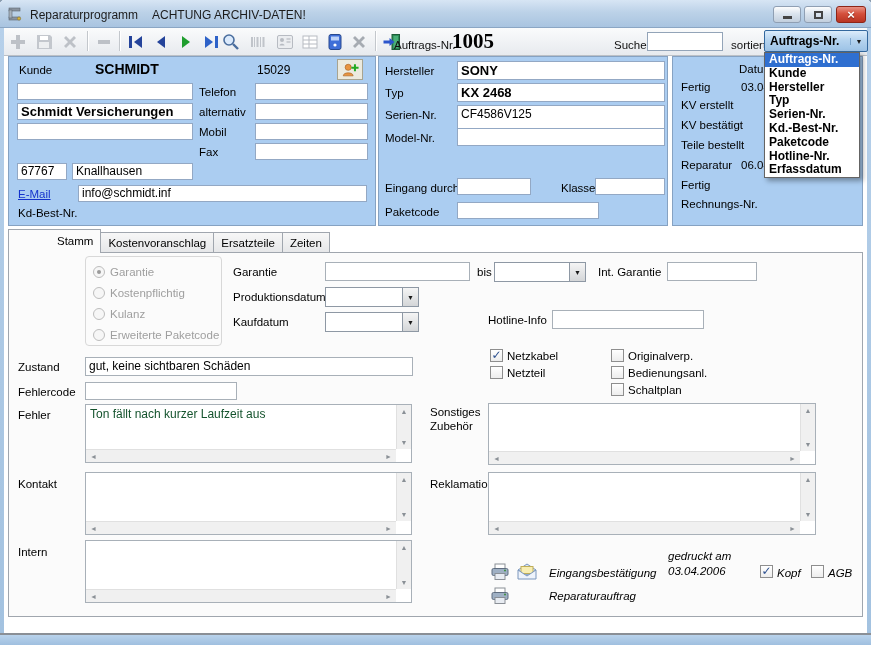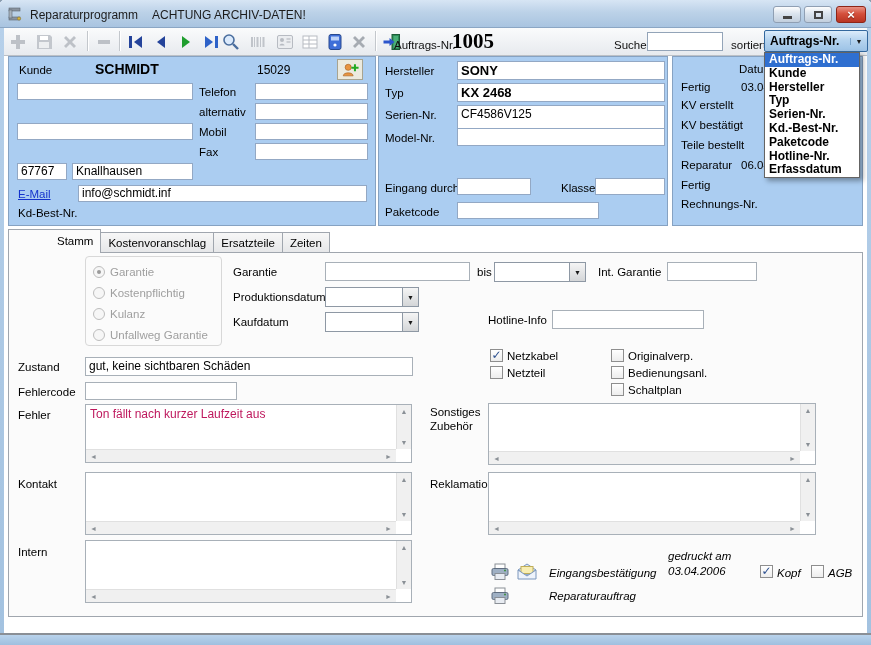--- a/index.html
+++ b/index.html
@@ -61,21 +61,21 @@
   .radio.sel::after{content:"";position:absolute;left:3px;top:3px;width:4px;height:4px;border-radius:50%;background:#9a9a9a;}
   .rlabel{position:absolute;font-size:11.5px;color:#9f9f9f;white-space:nowrap;}
   .dcombo{position:absolute;display:flex;background:#fff;border:1px solid #8e98a4;z-index:2;}
   .dcombo .field{flex:1;}
   .dcombo .btn{width:16px;background:linear-gradient(#f5f5f5,#d4d6d8);border-left:1px solid #8e98a4;
     display:flex;align-items:center;justify-content:center;font-size:7px;color:#1a1a1a;}
   .cb{position:absolute;width:13px;height:13px;background:linear-gradient(#fff,#ededed);border:1px solid #8e8e8e;
       display:flex;align-items:center;justify-content:center;z-index:2;}
   .cb .tick{font-size:12px;font-weight:700;color:#2a4e8e;line-height:1;margin-top:-2px;}
   .ta{position:absolute;background:#fff;border:1px solid #a8b0b8;z-index:2;}
-  .ta-text{position:absolute;left:0;top:0;right:15px;bottom:13px;padding:2px 4px;font-size:12px;overflow:hidden;color:#be185d;}
+  .ta-text{position:absolute;left:0;top:0;right:15px;bottom:13px;padding:2px 4px;font-size:12px;overflow:hidden;color:#14532d;}
   .vscroll{position:absolute;top:0;right:0;width:15px;bottom:13px;background:#f0f0f0;border-left:1px solid #e0e0e0;
     display:flex;flex-direction:column;justify-content:space-between;align-items:center;padding:3px 0;}
   .hscroll{position:absolute;left:0;bottom:0;height:13px;right:15px;background:#f0f0f0;border-top:1px solid #e0e0e0;
     display:flex;justify-content:space-between;align-items:center;padding:0 4px;}
   .sar{font-size:7px;color:#8a9096;line-height:1;}
   .icnbtn{position:absolute;display:flex;align-items:center;justify-content:center;z-index:2;}
   .ptext{position:absolute;font-size:11.5px;color:#000;white-space:nowrap;z-index:2;font-style:italic;}
 </style>
 </head>
 <body>
@@ -235,20 +235,21 @@
     <span class="lbl" style="left:86px;top:4px;font-size:14px;font-weight:700">SCHMIDT</span>
     <span class="lbl" style="left:248px;top:6px;font-size:12px">15029</span>
     <div class="pbtn" style="left:328px;top:2px;width:26px;height:21px">
       <svg width="18" height="18" viewBox="0 0 20 20">
         <circle cx="8" cy="7" r="3.4" fill="#e89440" stroke="#a8601c" stroke-width="0.7"></circle>
         <path d="M2.5 16.5c0-4.5 11-4.5 11 0z" fill="#e89440" stroke="#a8601c" stroke-width="0.7"></path>
         <path d="M15.5 3.5v8M11.5 7.5h8" stroke="#22aa22" stroke-width="2.2"></path>
       </svg>
     </div>
     <div class="inp" style="left:8px;top:26px;width:176px;height:17px"></div>
+    <div class="inp b" style="left:8px;top:46px;width:176px;height:17px">Schmidt Versicherungen</div>
     <div class="inp" style="left:8px;top:66px;width:176px;height:17px"></div>
     <span class="lbl" style="left:190px;top:29px">Telefon</span>
     <div class="inp" style="left:246px;top:26px;width:113px;height:17px"></div>
     <span class="lbl" style="left:190px;top:49px">alternativ</span>
     <div class="inp" style="left:246px;top:46px;width:113px;height:17px"></div>
     <span class="lbl" style="left:190px;top:69px">Mobil</span>
     <div class="inp" style="left:246px;top:66px;width:113px;height:17px"></div>
     <span class="lbl" style="left:190px;top:89px">Fax</span>
     <div class="inp" style="left:246px;top:86px;width:113px;height:17px"></div>
     <div class="inp" style="left:8px;top:106px;width:50px;height:17px">67767</div>
@@ -302,21 +303,21 @@
   <div class="tabpage"></div>
 
   <div class="groupbox" style="left:85px;top:256px;width:137px;height:90px"></div>
   <div class="radio sel" style="left:93px;top:266px;z-index:2"></div>
   <span class="rlabel" style="left:110px;top:266px;z-index:2">Garantie</span>
   <div class="radio" style="left:93px;top:287px;z-index:2"></div>
   <span class="rlabel" style="left:110px;top:287px;z-index:2">Kostenpflichtig</span>
   <div class="radio" style="left:93px;top:308px;z-index:2"></div>
   <span class="rlabel" style="left:110px;top:308px;z-index:2">Kulanz</span>
   <div class="radio" style="left:93px;top:329px;z-index:2"></div>
-  <span class="rlabel" style="left:110px;top:329px;z-index:2">Unfallweg Garantie</span>
+  <span class="rlabel" style="left:110px;top:329px;z-index:2">Erweiterte Paketcode</span>
 
   <span class="flabel" style="left:233px;top:266px">Garantie</span>
   <div class="finp" style="left:325px;top:262px;width:145px;height:19px"></div>
   <span class="flabel" style="left:477px;top:266px">bis</span>
   <div class="dcombo" style="left:494px;top:262px;width:92px;height:20px">
     <div class="field"></div>
     <div class="btn">▼</div>
   </div>
   <span class="flabel" style="left:598px;top:266px">Int. Garantie</span>
   <div class="finp" style="left:667px;top:262px;width:90px;height:19px"></div>

